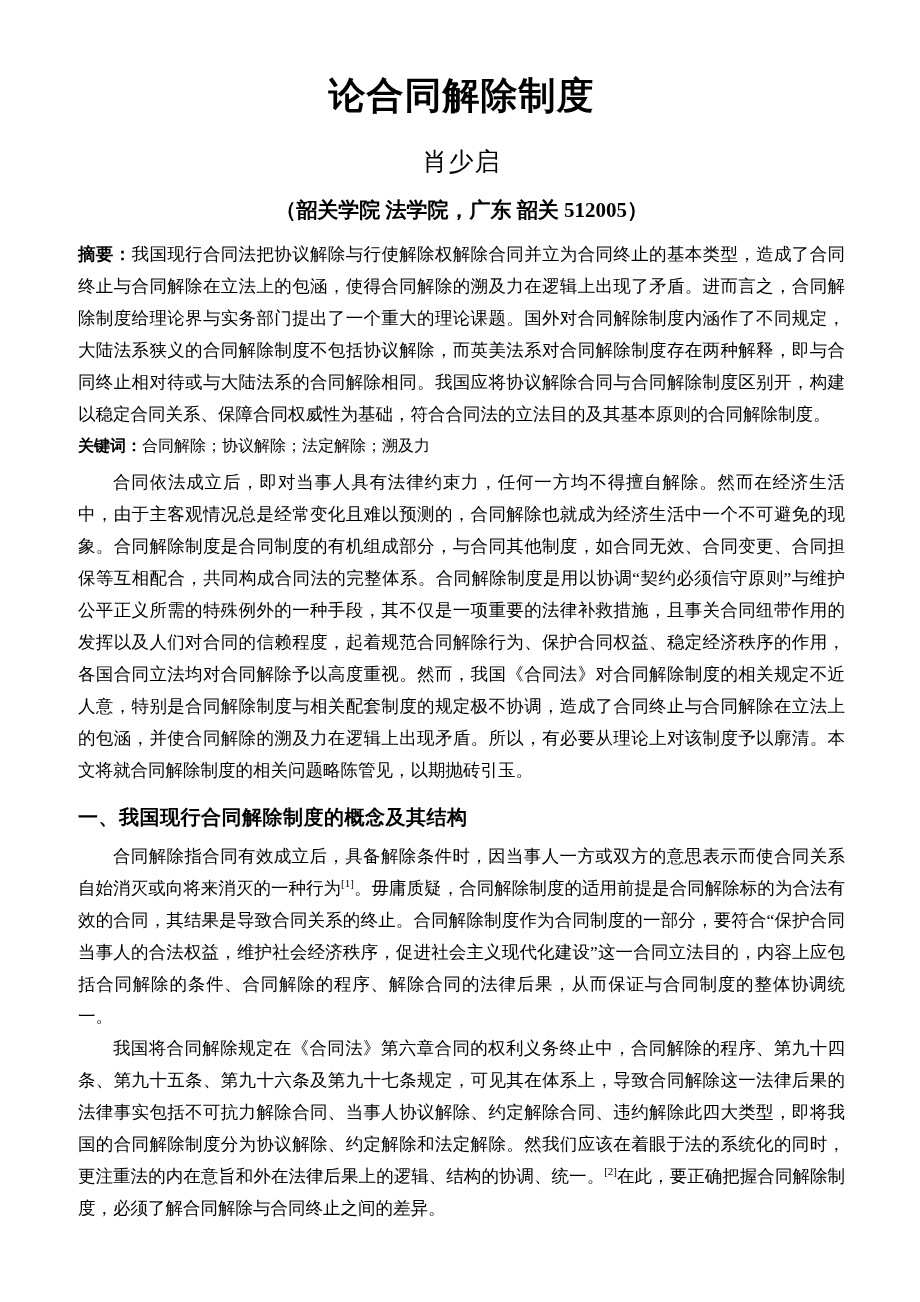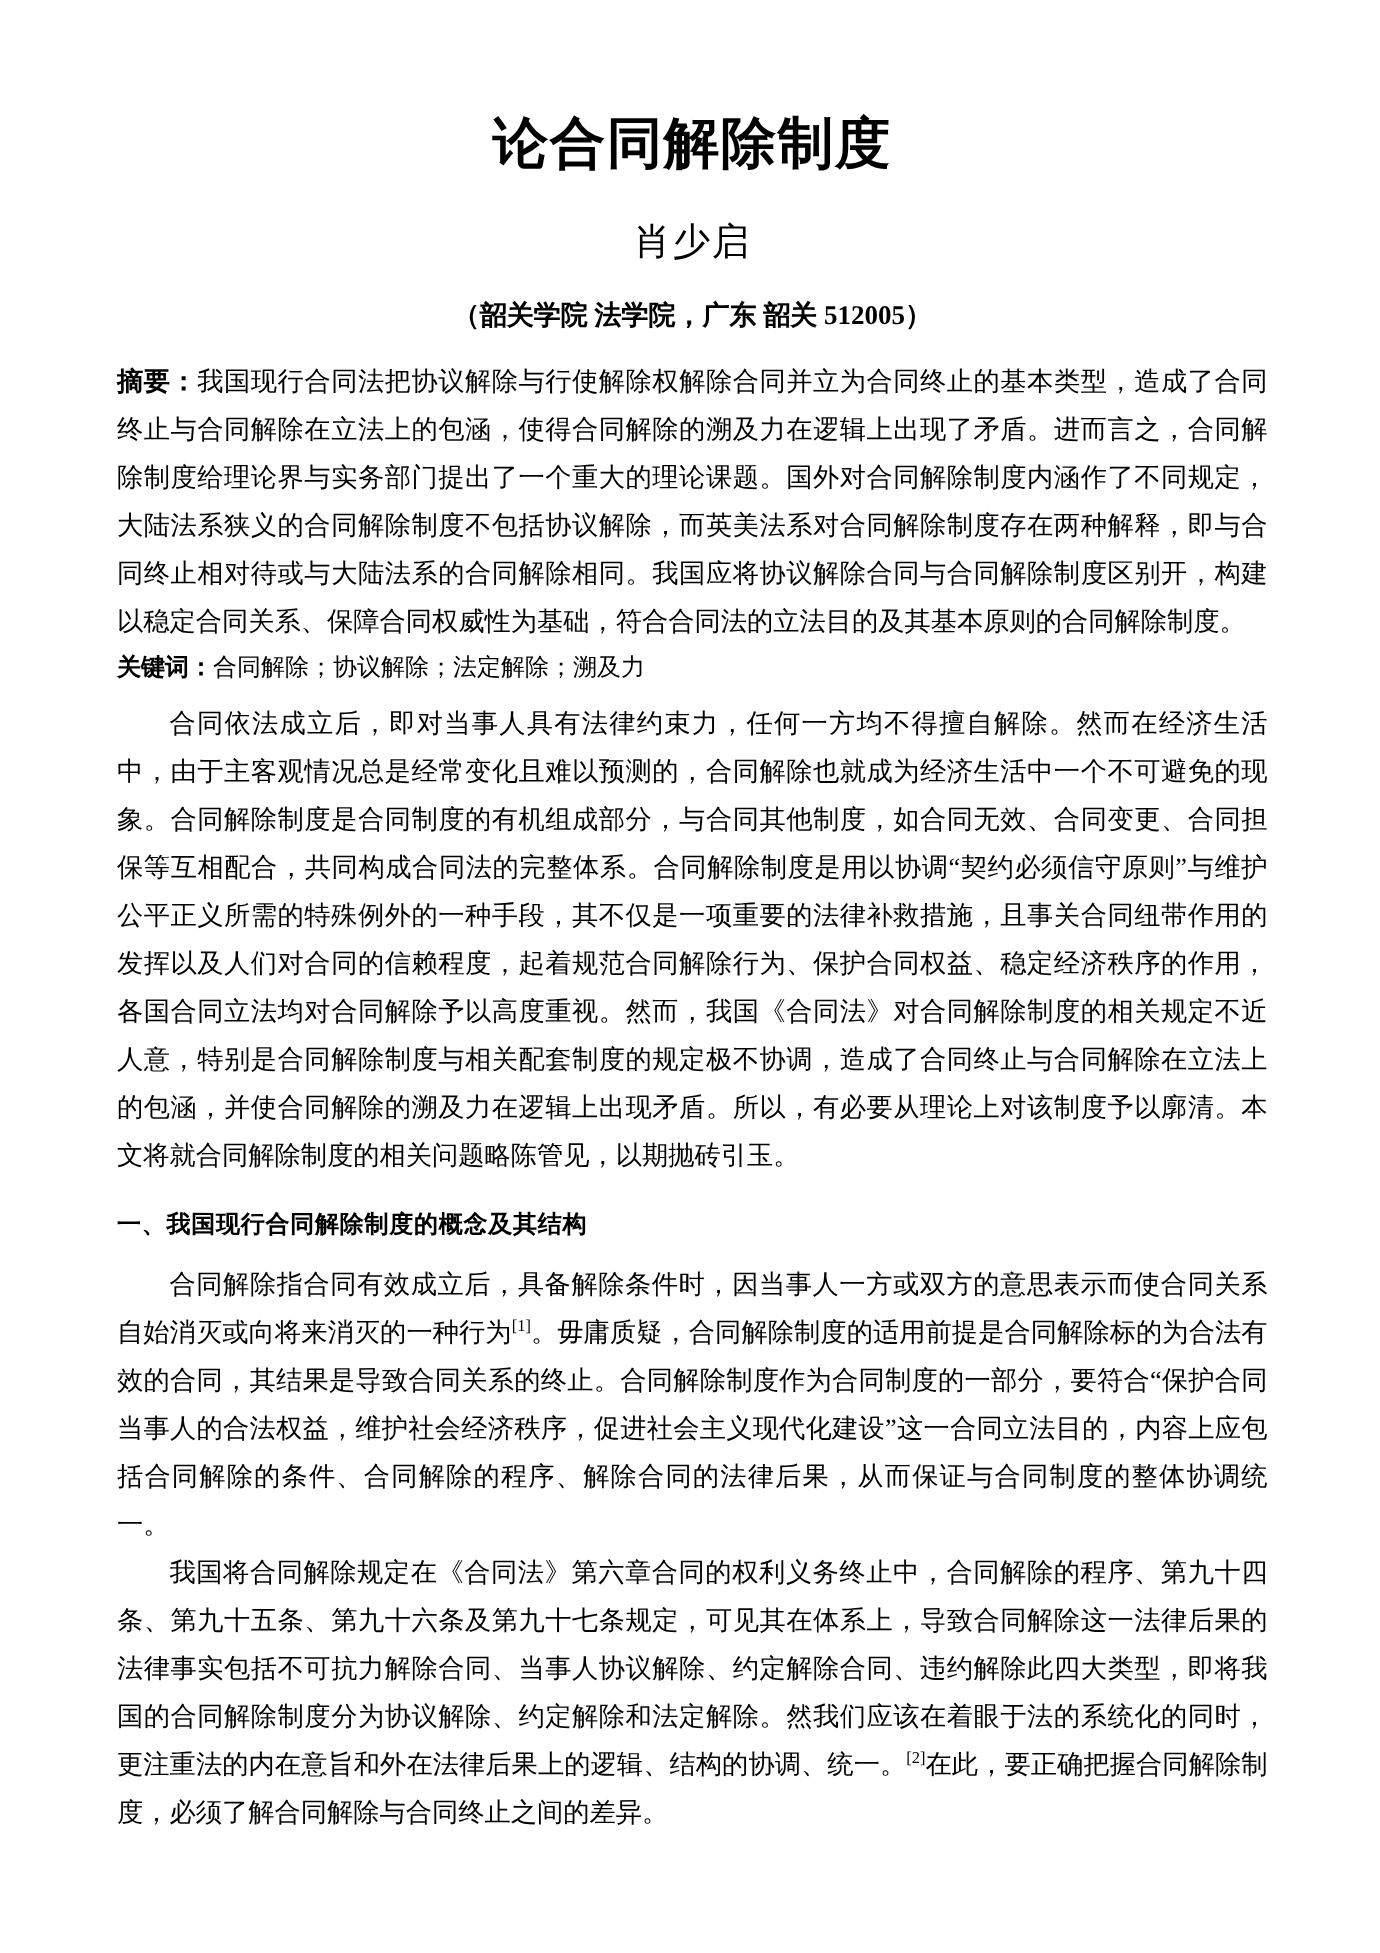--- a/index.html
+++ b/index.html
@@ -51,21 +51,21 @@
     line-height: 28px;
     text-align: center;
     margin: 0;
     padding-top: 30px;
     letter-spacing: 1px;
   }
 
   .doc-affiliation {
     font-family: "Liberation Serif", "DejaVu Serif", serif;
     font-weight: bold;
-    font-size: 18px;
+    font-size: 21px;
     line-height: 24px;
     text-align: center;
     margin: 0;
     padding-top: 22px;
   }
 
   
   .abstract-block {
     margin: 0;
     padding-top: 16px;
@@ -92,21 +92,21 @@
     font-size: 16px;
     line-height: 32px;
     margin: 0;
     text-align: left;
   }
 
   
   .section-heading {
     font-family: "Liberation Sans", "DejaVu Sans", sans-serif;
     font-weight: bold;
-    font-size: 16px;
+    font-size: 20px;
     line-height: 34px;
     margin: 0;
     padding-top: 14px;
     padding-bottom: 6px;
     text-align: left;
     letter-spacing: 0.5px;
   }
 
   .body-block {
     padding-top: 4px;

